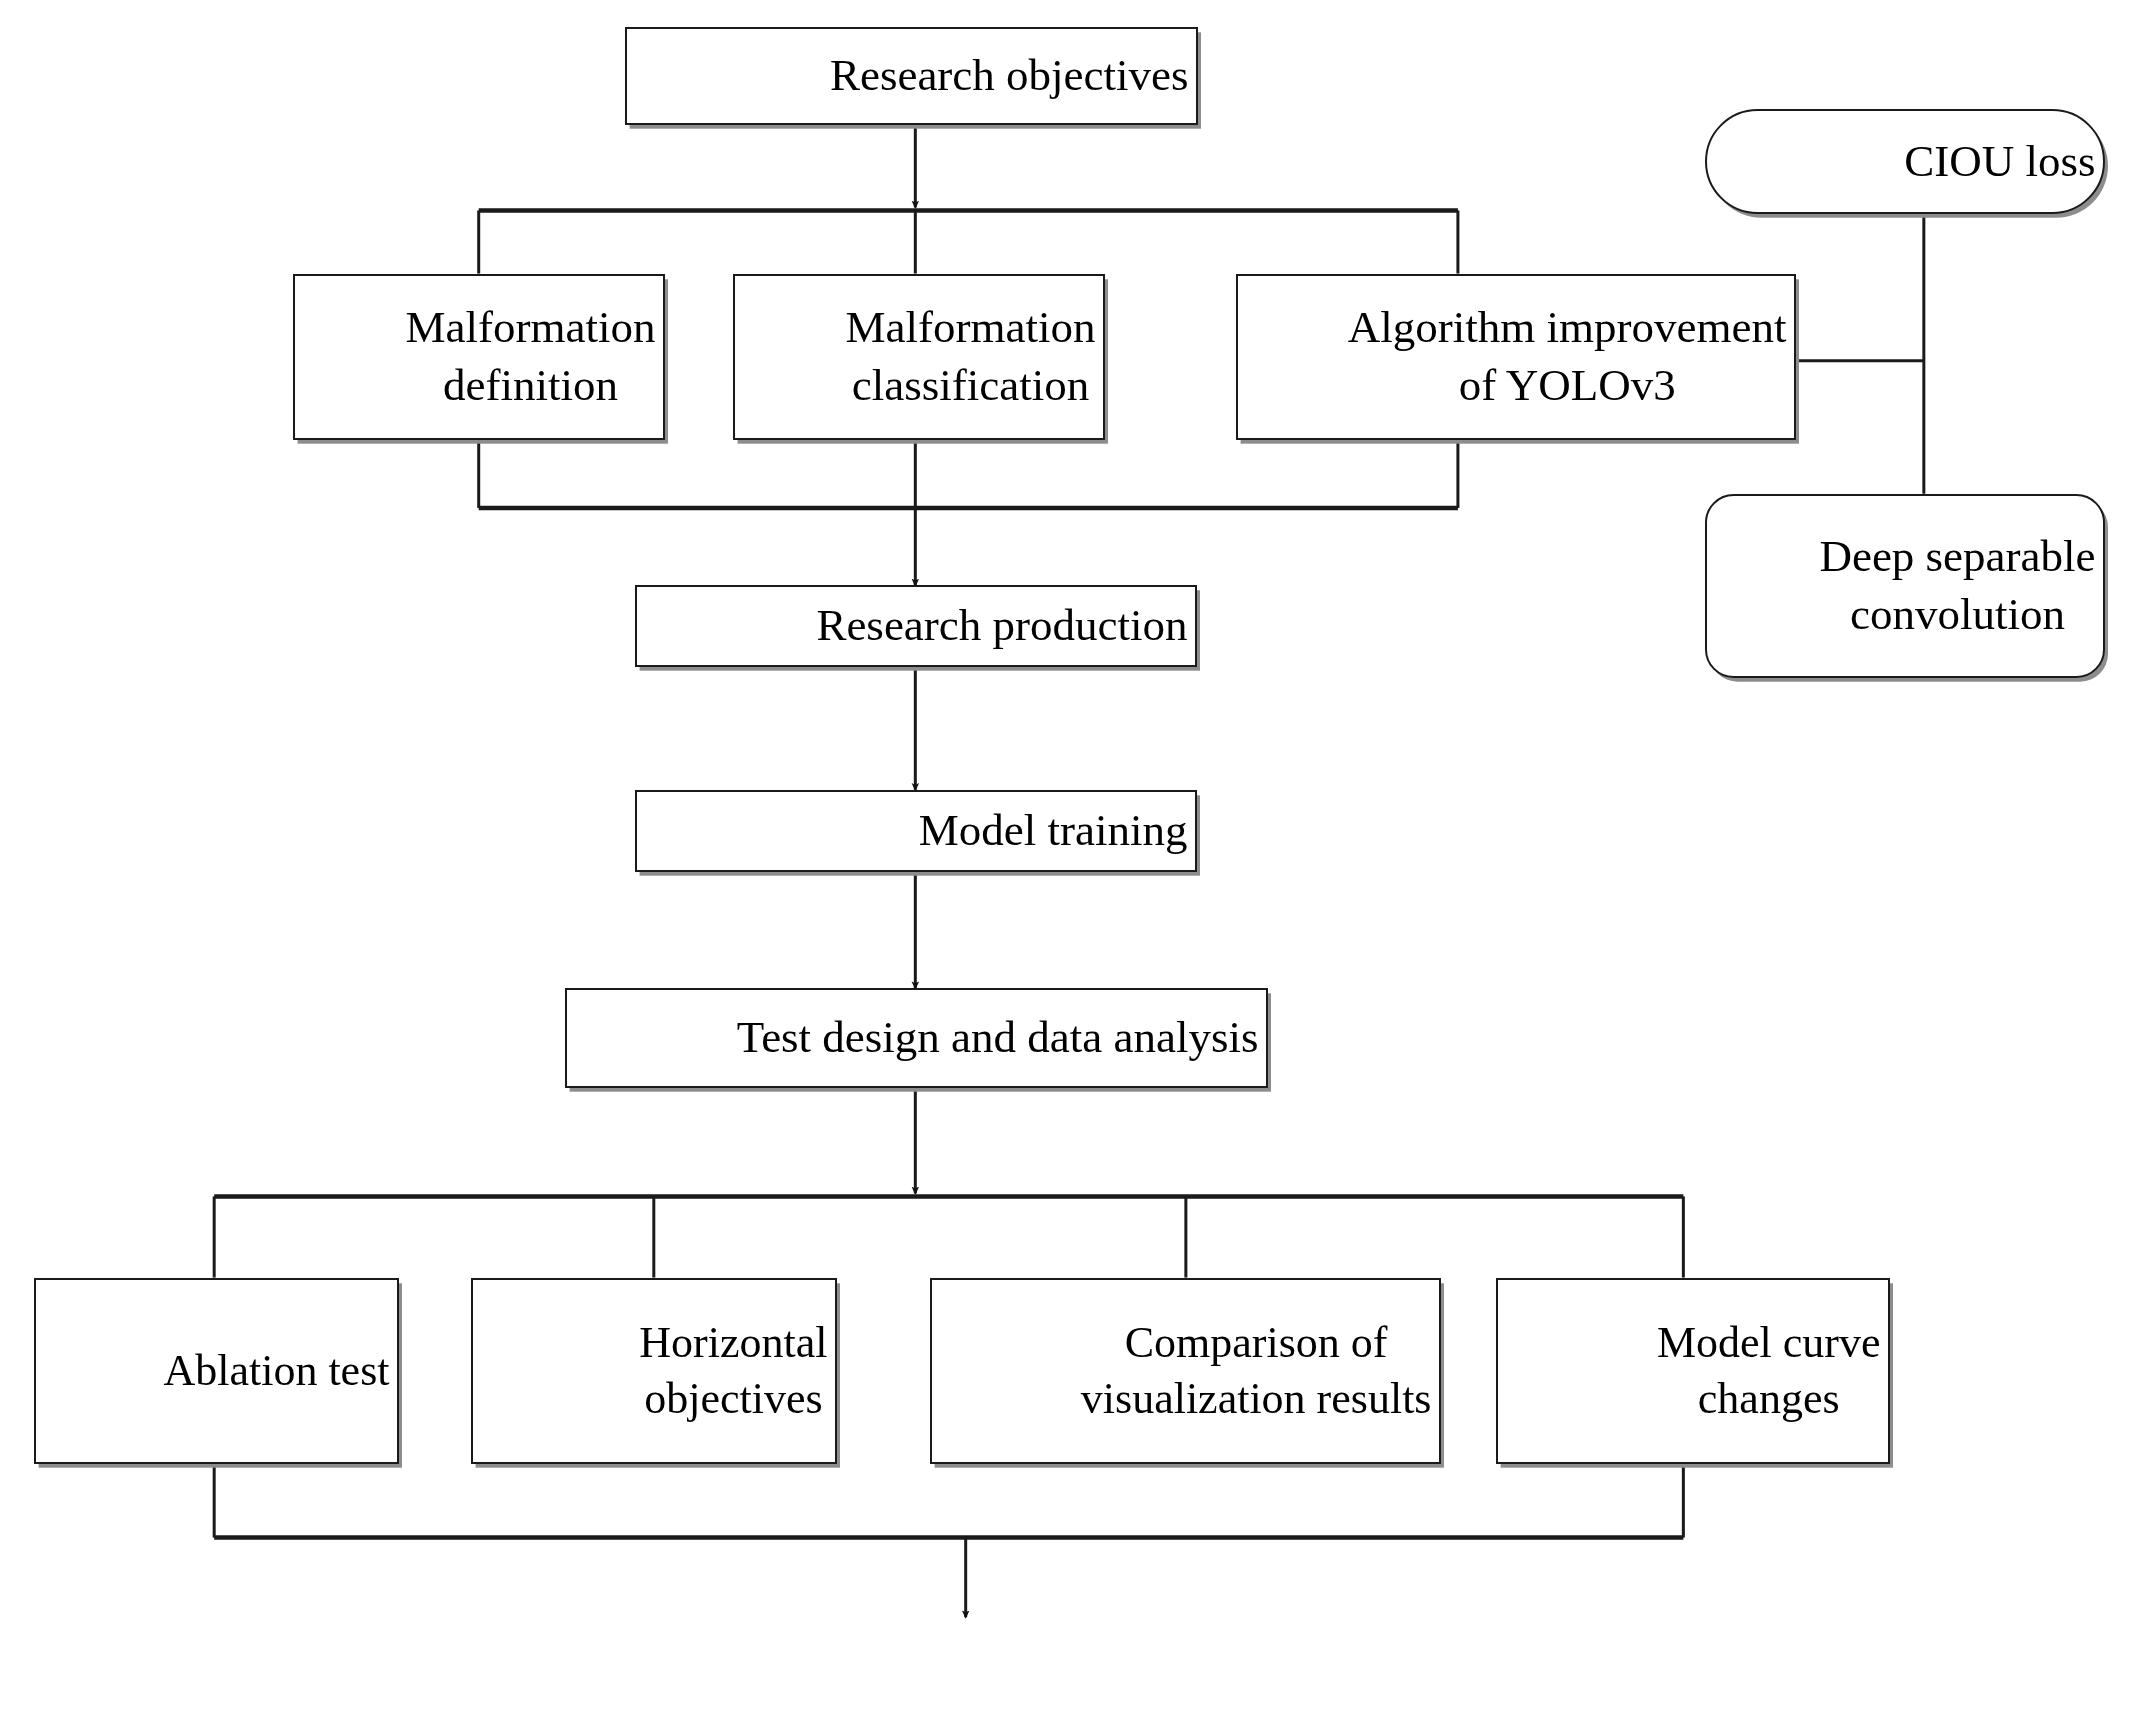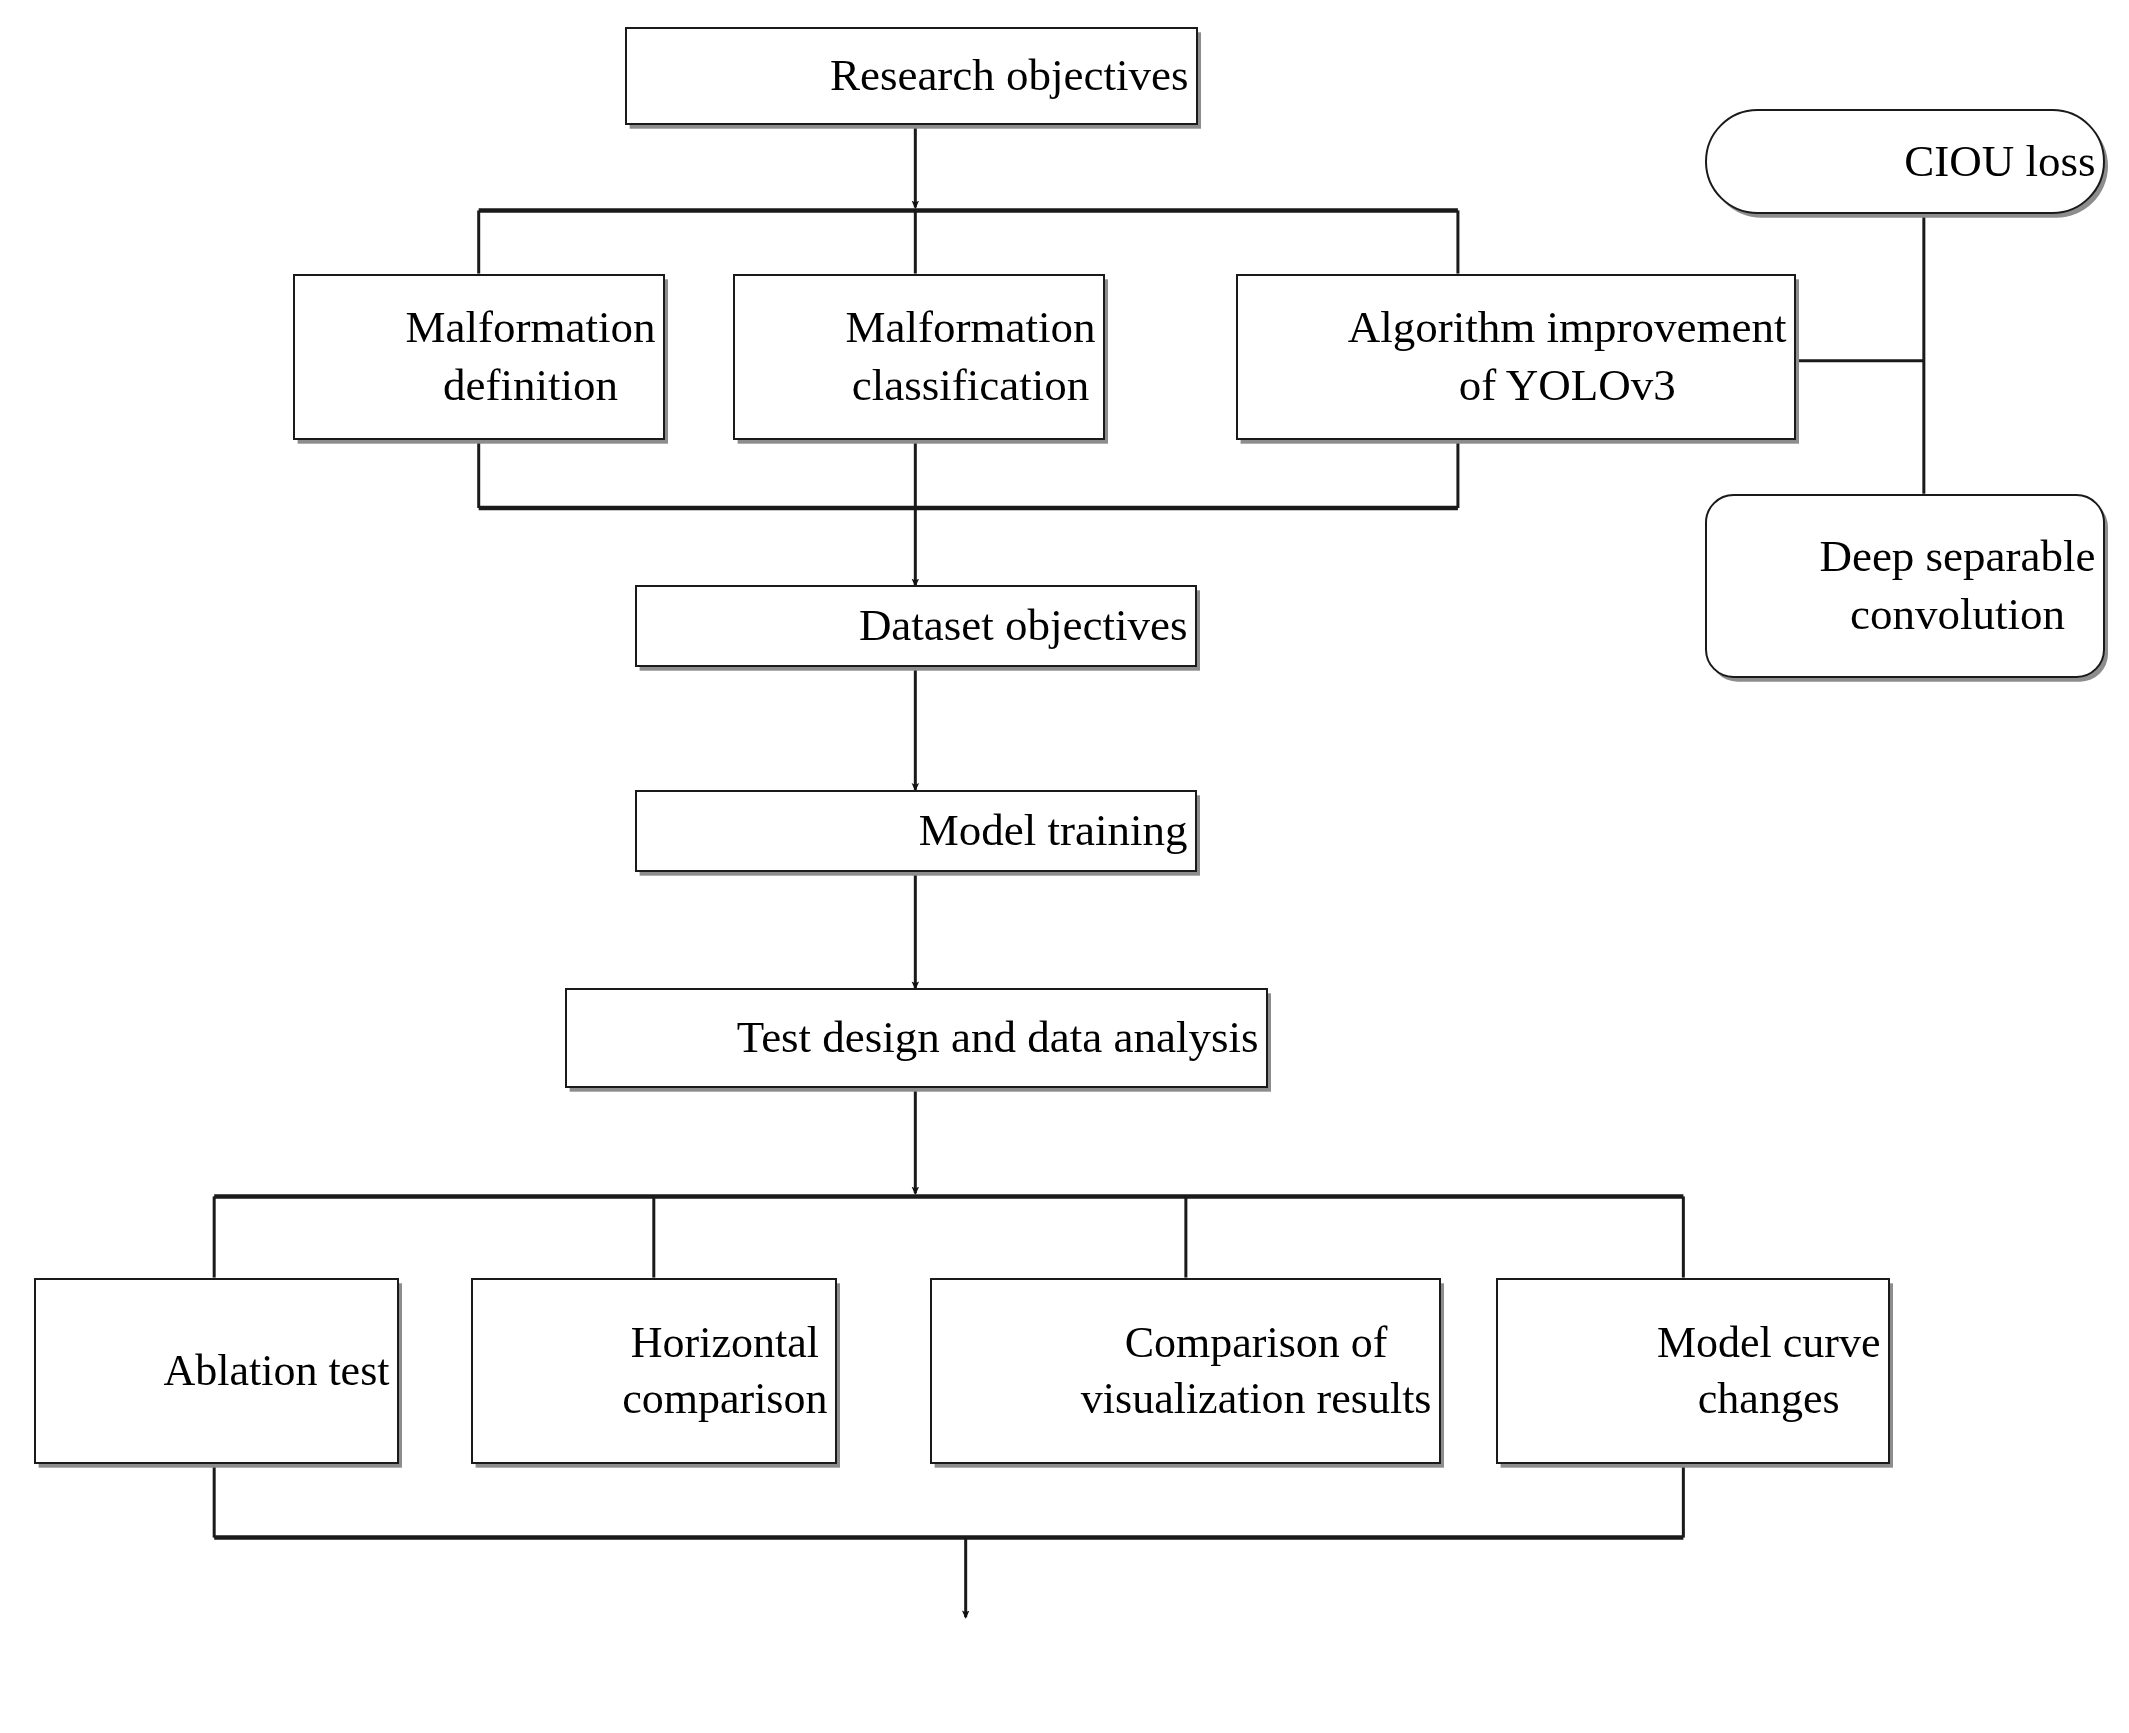--- a/index.html
+++ b/index.html
@@ -130,38 +130,38 @@
   <div class="node pill fs-big" style="left:1705px; top:109px;  width:400px;  height:105px;">
     <span class="lbl">CIOU loss</span>
   </div>
 
   <div class="node round fs-big" style="left:1705px; top:494px;  width:400px;  height:184px;">
     <span class="lbl">Deep separable
 convolution</span>
   </div>
 
   <div class="node fs-big" style="left:635px;  top:585px;  width:562px;  height:82px;">
-    <span class="lbl">Dataset objectives</span>
+    <span class="lbl">Research production</span>
   </div>
 
   <div class="node fs-big" style="left:635px;  top:790px; width:562px;  height:82px;">
     <span class="lbl">Model training</span>
   </div>
 
   <div class="node fs-big" style="left:565px;  top:988px; width:703px;  height:100px;">
     <span class="lbl">Test design and data analysis</span>
   </div>
 
   <div class="node fs-mid" style="left:34px;   top:1278px; width:365px;  height:186px;">
     <span class="lbl">Ablation test</span>
   </div>
 
   <div class="node fs-mid" style="left:471px;  top:1278px; width:366px;  height:186px;">
     <span class="lbl">Horizontal
-comparison</span>
+objectives</span>
   </div>
 
   <div class="node fs-mid" style="left:930px; top:1278px; width:511px;  height:186px;">
     <span class="lbl">Comparison of
 visualization results</span>
   </div>
 
   <div class="node fs-mid" style="left:1496px; top:1278px; width:394px;  height:186px;">
     <span class="lbl">Model curve
 changes</span>

